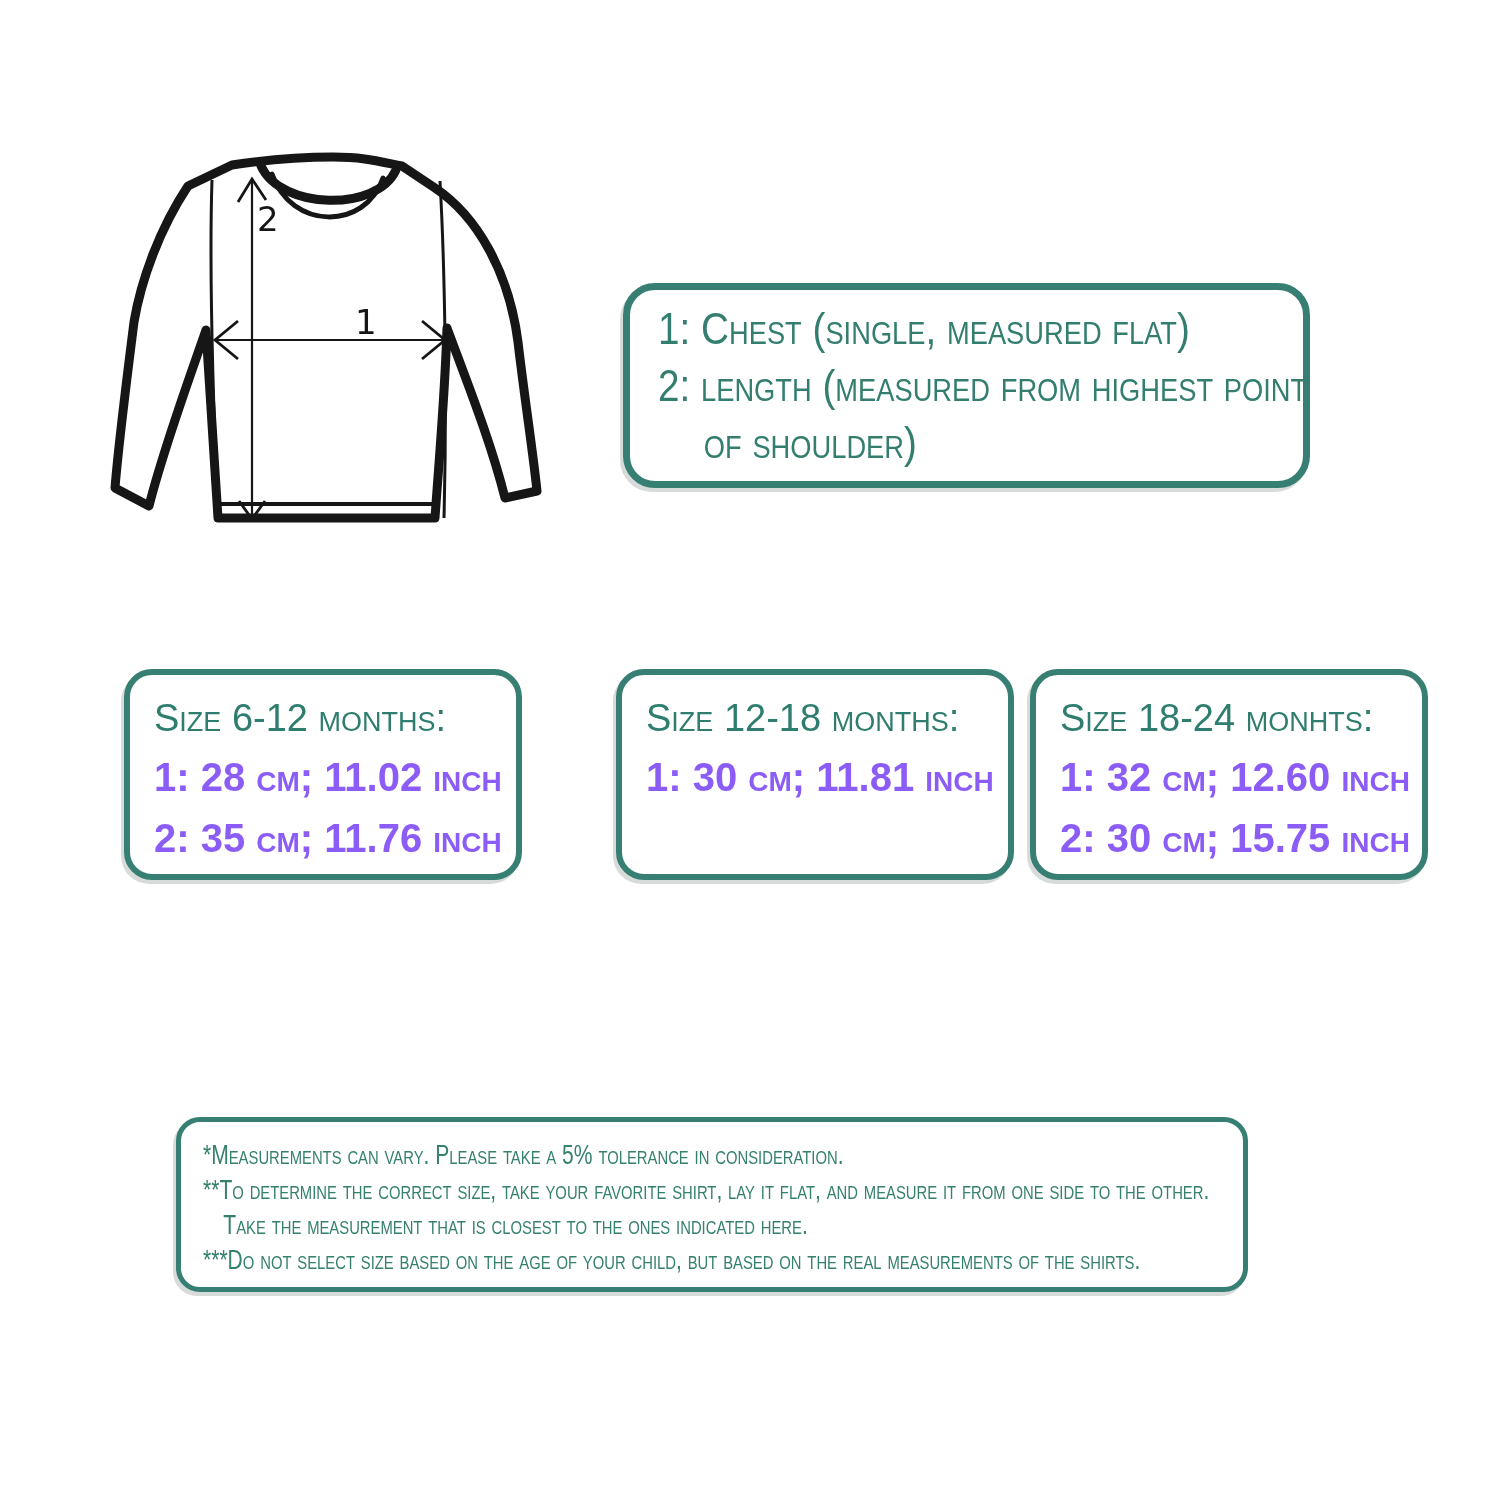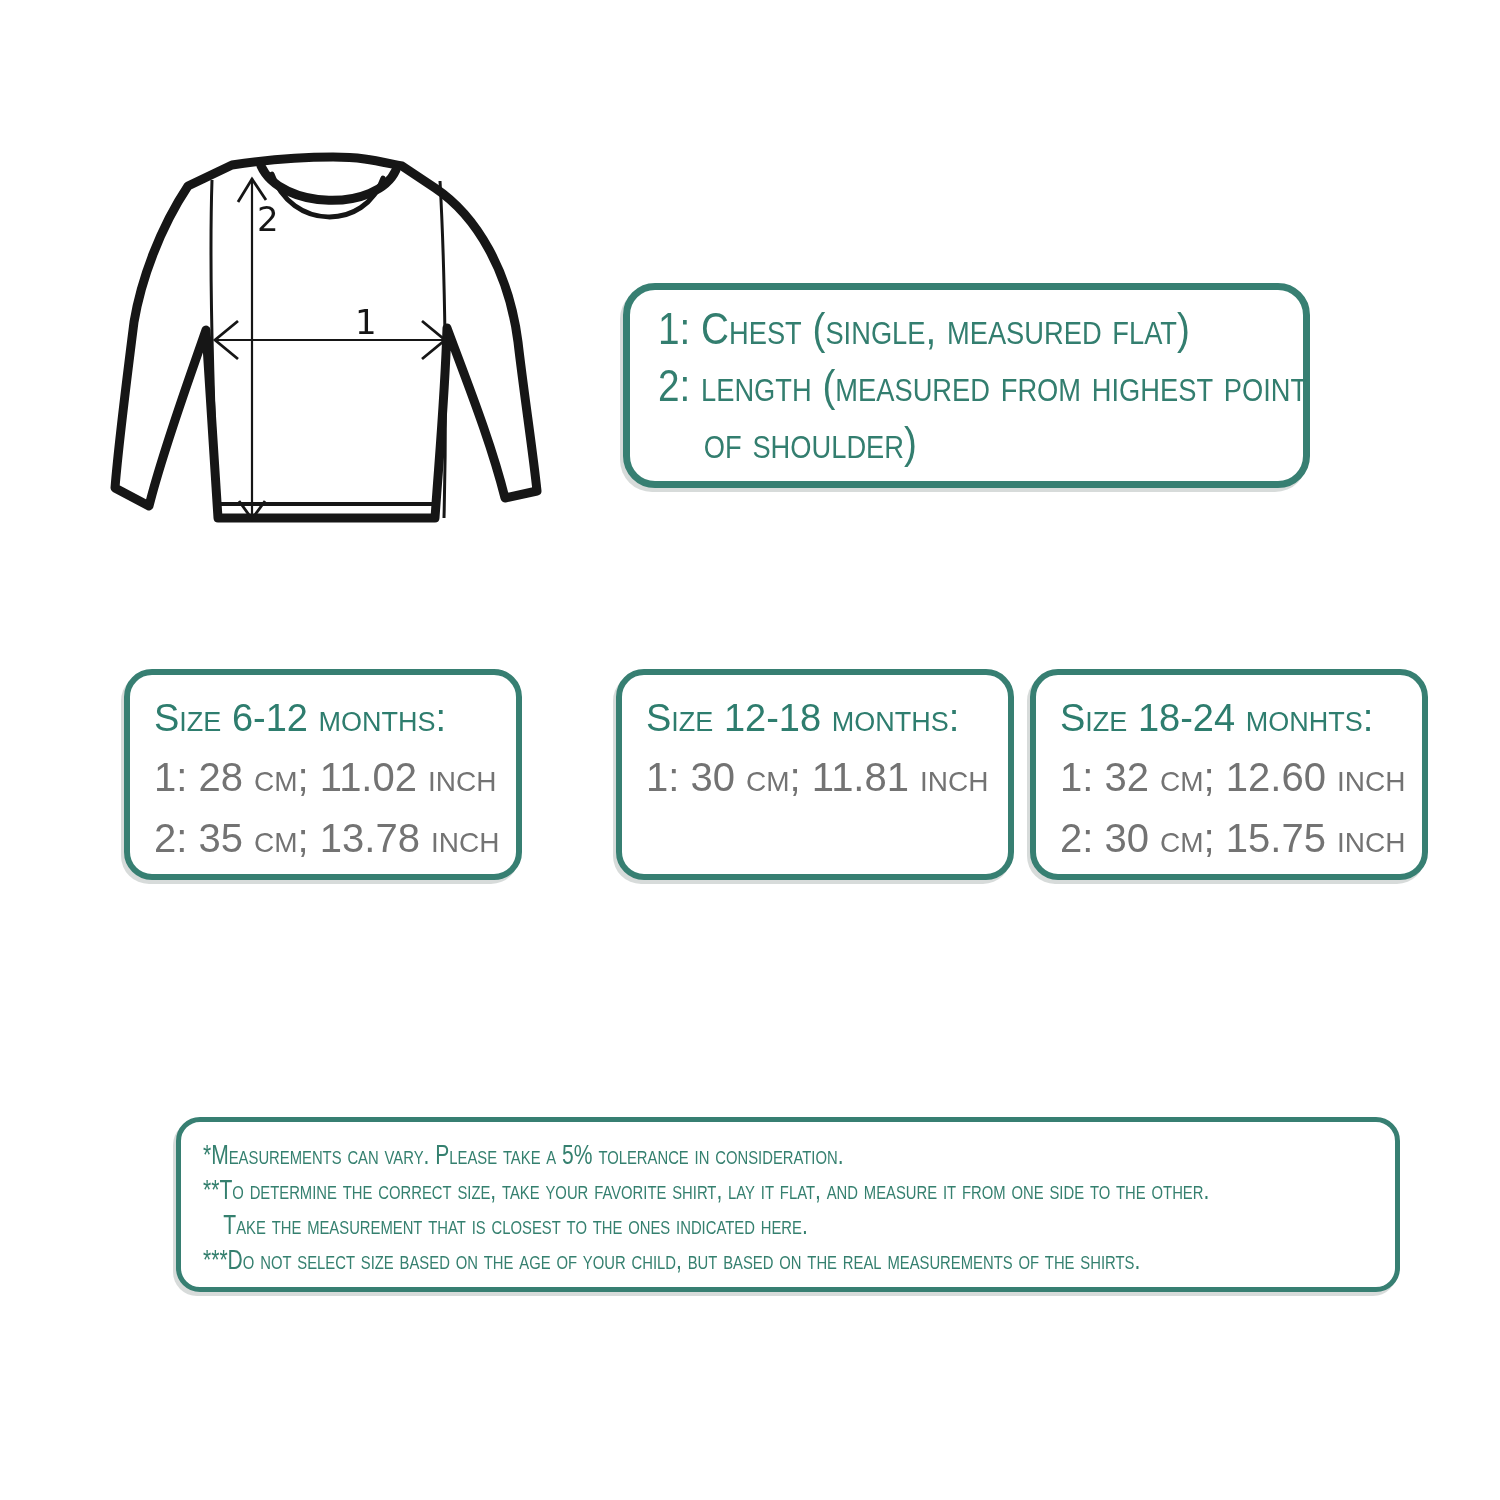--- a/index.html
+++ b/index.html
@@ -66,30 +66,31 @@
   .size-box-1 { left: 124px; }
   .size-box-2 { left: 575px; margin-left: 41px; }
   .size-box-3 { left: 1030px; }
   .size-title {
     color: #2e7d6e;
     font-size: 38px;
     line-height: 58px;
     white-space: nowrap;
   }
   .size-line {
-    color: #737373;
+    color: #8b5cf6;
     font-size: 40px;
     line-height: 61px;
     white-space: nowrap;
+    font-weight: bold;
   }
   
   .notes-box {
     left: 176px;
     top: 1117px;
-    width: 1224px;
+    width: 1072px;
     height: 175px;
     border-width: 5px;
     border-radius: 24px;
     padding: 16px 0 0 22px;
     color: #35806f;
   }
   .notes-text {
     font-size: 27px;
     line-height: 35px;
     font-variant: small-caps;
@@ -152,21 +153,21 @@
   <div class="teal-box legend-box">
     <div class="legend-text">
       <div class="legend-line">1: Chest (single, measured flat)</div>
       <div class="legend-line">2: length (measured from highest point of shoulder)</div>
     </div>
   </div>
 
   <div class="teal-box size-box size-box-1">
     <div class="size-title">Size 6-12 months:</div>
     <div class="size-line">1: 28 cm; 11.02 inch</div>
-    <div class="size-line">2: 35 cm; 13.78 inch</div>
+    <div class="size-line">2: 35 cm; 11.76 inch</div>
   </div>
 
   <div class="teal-box size-box size-box-2">
     <div class="size-title">Size 12-18 months:</div>
     <div class="size-line">1: 30 cm; 11.81 inch</div>
   </div>
 
   <div class="teal-box size-box size-box-3">
     <div class="size-title">Size 18-24 monhts:</div>
     <div class="size-line">1: 32 cm; 12.60 inch</div>

